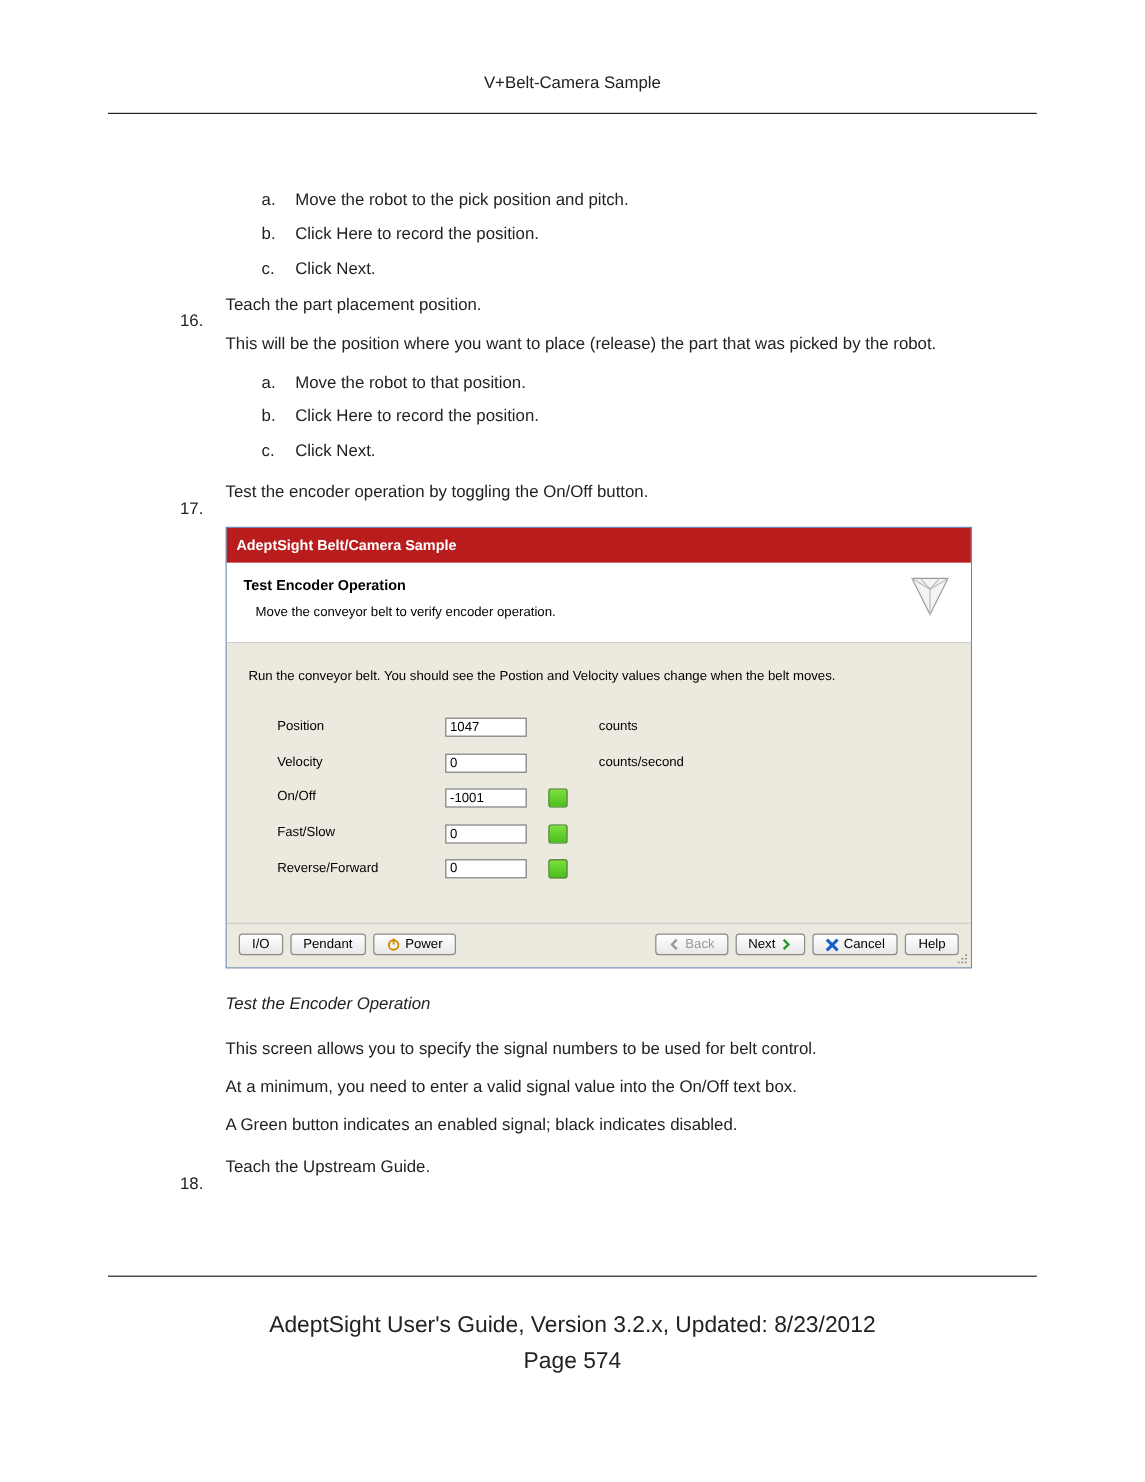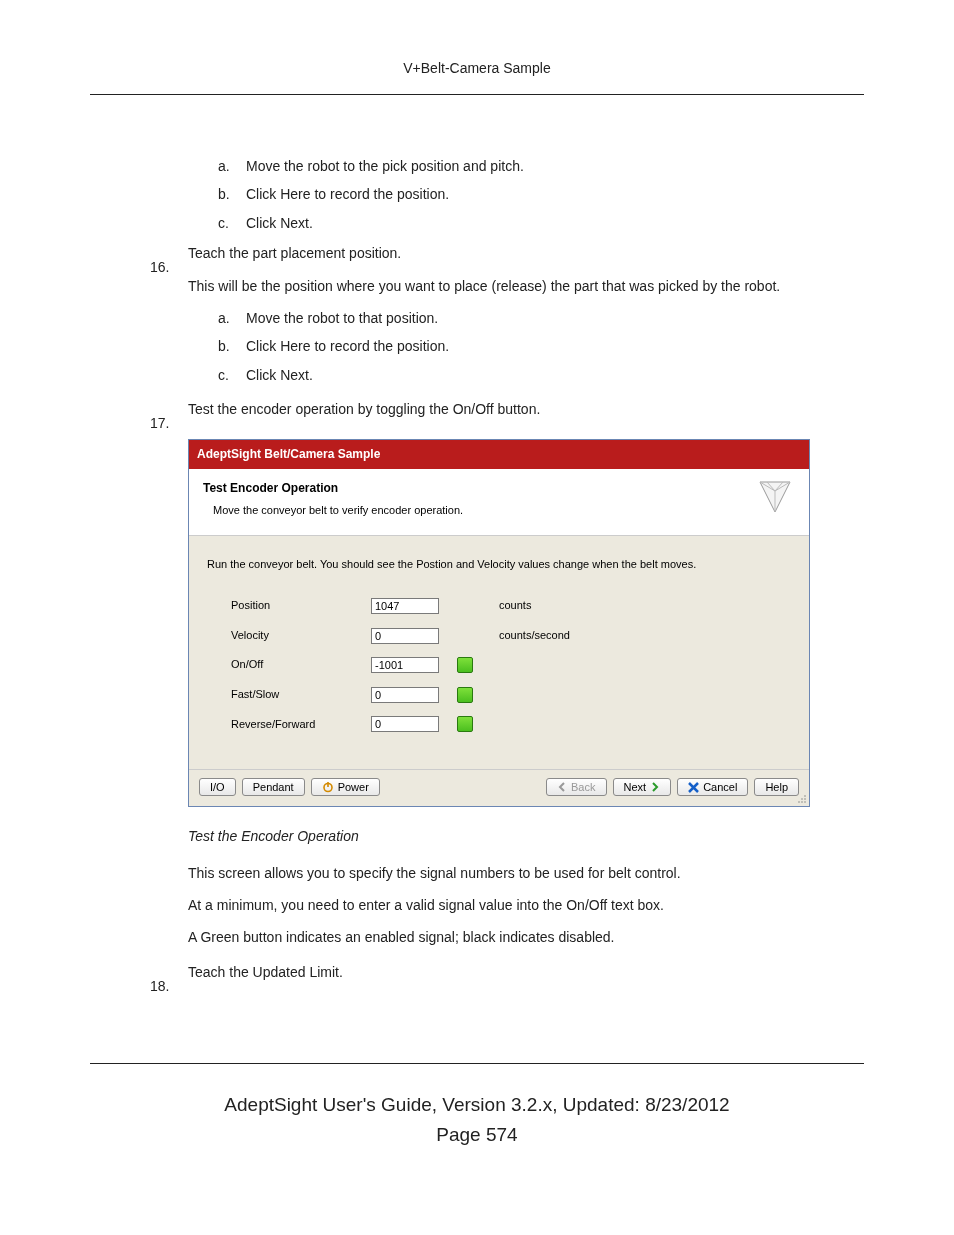--- a/index.html
+++ b/index.html
@@ -315,21 +315,21 @@
       
 
       <div class="caption">Test the Encoder Operation</div>
       <div class="para">This screen allows you to specify the signal numbers to be used for belt control.</div>
       <div class="para">At a minimum, you need to enter a valid signal value into the On/Off text box.</div>
       <div class="para">A Green button indicates an enabled signal; black indicates disabled.</div>
     </li>
 
     <li>
       <span class="num">18.</span>
-      <span>Teach the Updated Limit.</span>
+      <span>Teach the Upstream Guide.</span>
     </li>
   </ol>
 
 </div>
 
 <div class="doc-footer">
   <div>AdeptSight User's Guide,  Version 3.2.x, Updated: 8/23/2012</div>
   <div class="pg">Page 574</div>
 </div>
 

